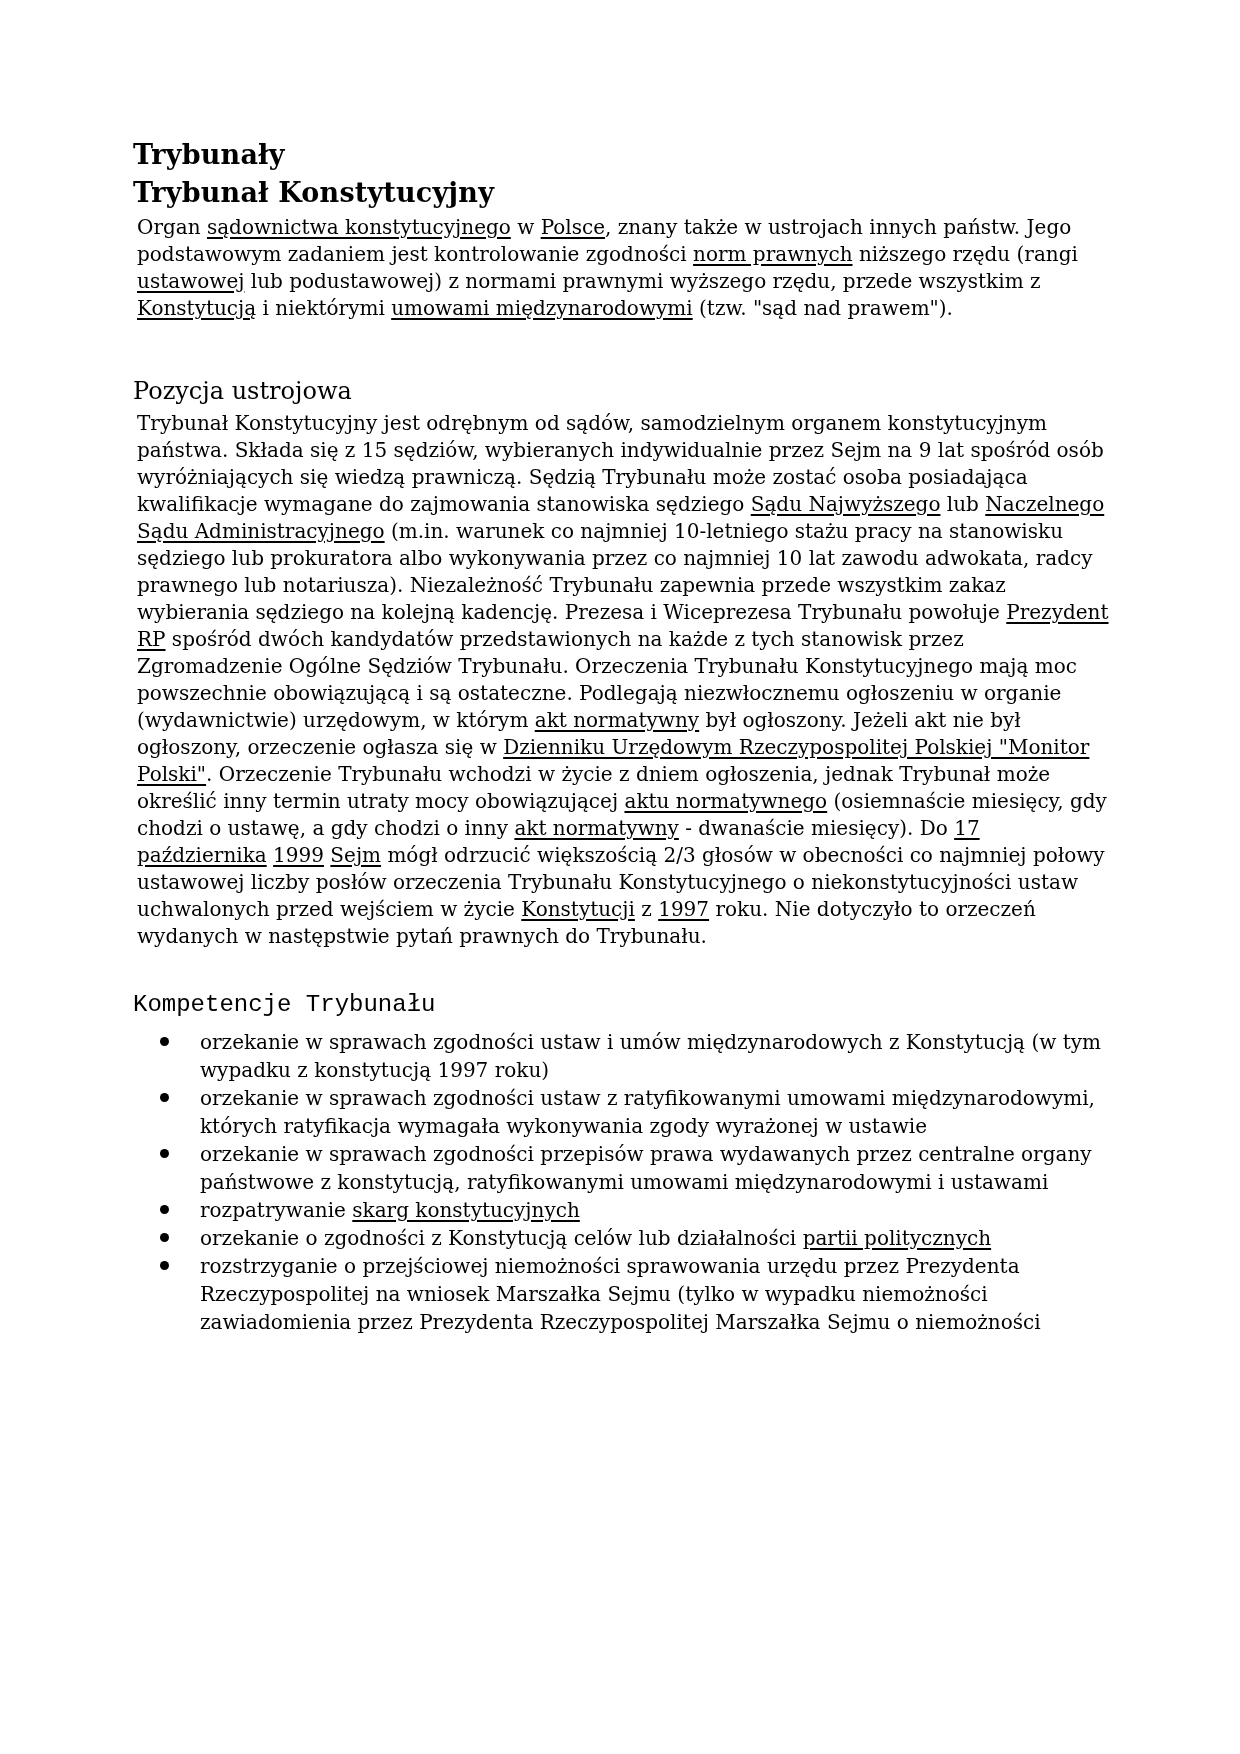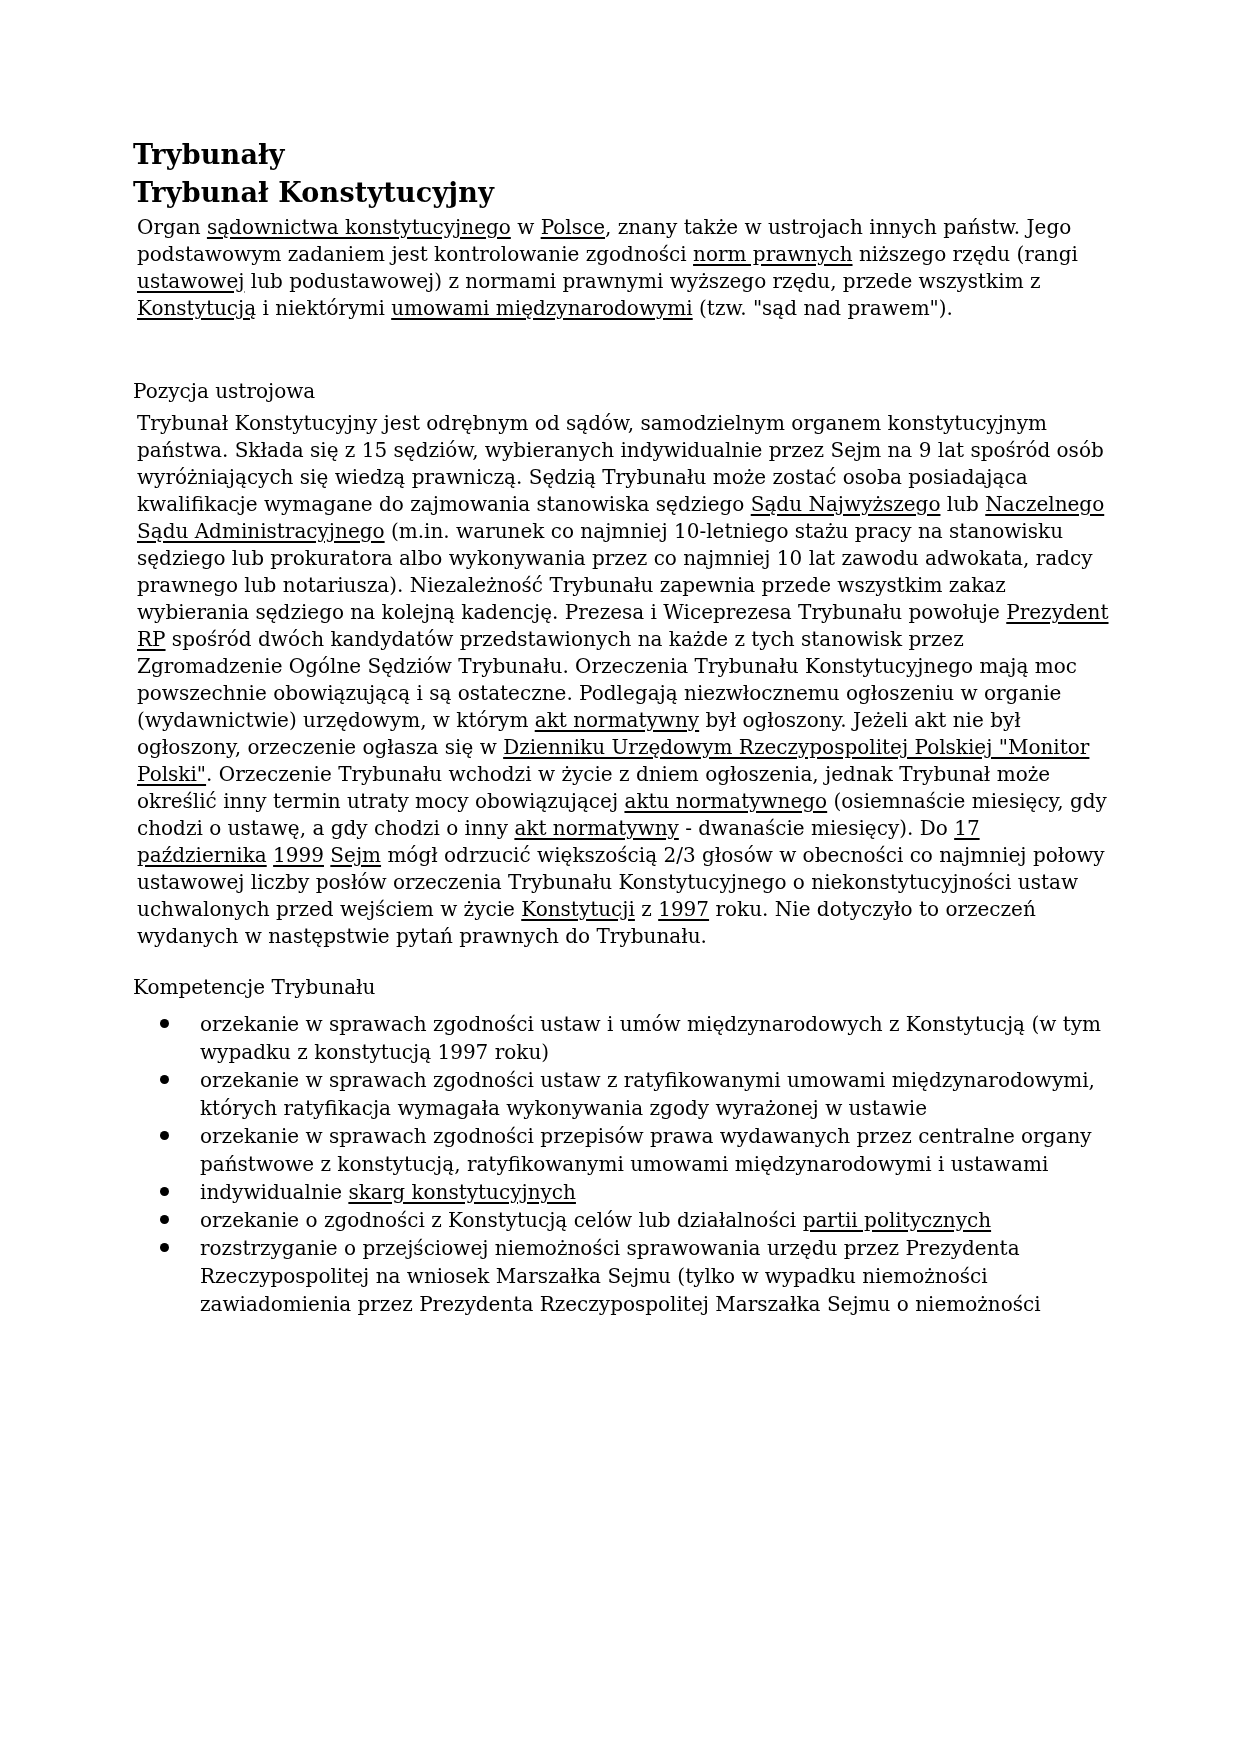--- a/index.html
+++ b/index.html
@@ -20,27 +20,27 @@
     width: 985px;
   }
   h1.doc-title {
     font-size: 27px;
     font-weight: bold;
     line-height: 38px;
     margin: 0;
     letter-spacing: 0.2px;
   }
   h2.section-heading {
-    font-size: 20px;
+    font-size: 24px;
     font-weight: normal;
     line-height: 30px;
     margin: 0;
   }
   h2.sec-1 { margin-top: 54px; }
-  h2.sec-2 { margin-top: 22px; }
+  h2.sec-2 { margin-top: 40px; font-family: Liberation Mono, monospace; }
   p.body-text {
     font-size: 20px;
     line-height: 27px;
     margin: 4px;
   }
   p.intro { margin-top: 2px; }
   p.after-heading { margin-top: 4px; }
   ul.bullet-list {
     margin: 8px 0 0 0;
     padding: 0 0 0 67px;
@@ -77,18 +77,18 @@
     <p class="body-text intro"><span>Organ </span><span class="lnk">sądownictwa konstytucyjnego</span><span> w </span><span class="lnk">Polsce</span><span>, znany także w ustrojach innych państw. Jego podstawowym zadaniem jest kontrolowanie zgodności </span><span class="lnk">norm prawnych</span><span> niższego rzędu (rangi </span><span class="lnk">ustawowej</span><span> lub podustawowej) z normami prawnymi wyższego rzędu, przede wszystkim z </span><span class="lnk">Konstytucją</span><span> i niektórymi </span><span class="lnk">umowami międzynarodowymi</span><span> (tzw. "sąd nad prawem").</span></p>
 
     <h2 class="section-heading sec-1">Pozycja ustrojowa</h2>
     <p class="body-text after-heading"><span>Trybunał Konstytucyjny jest odrębnym od sądów, samodzielnym organem konstytucyjnym państwa. Składa się z 15 sędziów, wybieranych indywidualnie przez Sejm na 9 lat spośród osób wyróżniających się wiedzą prawniczą. Sędzią Trybunału może zostać osoba posiadająca kwalifikacje wymagane do zajmowania stanowiska sędziego </span><span class="lnk">Sądu Najwyższego</span><span> lub </span><span class="lnk">Naczelnego Sądu Administracyjnego</span><span> (m.in. warunek co najmniej 10-letniego stażu pracy na stanowisku sędziego lub prokuratora albo wykonywania przez co najmniej 10 lat zawodu adwokata, radcy prawnego lub notariusza). Niezależność Trybunału zapewnia przede wszystkim zakaz wybierania sędziego na kolejną kadencję. Prezesa i Wiceprezesa Trybunału powołuje </span><span class="lnk">Prezydent RP</span><span> spośród dwóch kandydatów przedstawionych na każde z tych stanowisk przez Zgromadzenie Ogólne Sędziów Trybunału. Orzeczenia Trybunału Konstytucyjnego mają moc powszechnie obowiązującą i są ostateczne. Podlegają niezwłocznemu ogłoszeniu w organie (wydawnictwie) urzędowym, w którym </span><span class="lnk">akt normatywny</span><span> był ogłoszony. Jeżeli akt nie był ogłoszony, orzeczenie ogłasza się w </span><span class="lnk">Dzienniku Urzędowym Rzeczypospolitej Polskiej "Monitor Polski"</span><span>. Orzeczenie Trybunału wchodzi w życie z dniem ogłoszenia, jednak Trybunał może określić inny termin utraty mocy obowiązującej </span><span class="lnk">aktu normatywnego</span><span> (osiemnaście miesięcy, gdy chodzi o ustawę, a gdy chodzi o inny </span><span class="lnk">akt normatywny</span><span> - dwanaście miesięcy). Do </span><span class="lnk">17 października</span><span> </span><span class="lnk">1999</span><span> </span><span class="lnk">Sejm</span><span> mógł odrzucić większością 2/3 głosów w obecności co najmniej połowy ustawowej liczby posłów orzeczenia Trybunału Konstytucyjnego o niekonstytucyjności ustaw uchwalonych przed wejściem w życie </span><span class="lnk">Konstytucji</span><span> z </span><span class="lnk">1997</span><span> roku. Nie dotyczyło to orzeczeń wydanych w następstwie pytań prawnych do Trybunału.</span></p>
 
     <h2 class="section-heading sec-2">Kompetencje Trybunału</h2>
     <ul class="bullet-list">
         <li><span class="bullet-dot"></span><span>orzekanie w sprawach zgodności ustaw i umów międzynarodowych z Konstytucją (w tym wypadku z konstytucją 1997 roku)</span></li>
         <li><span class="bullet-dot"></span><span>orzekanie w sprawach zgodności ustaw z ratyfikowanymi umowami międzynarodowymi, których ratyfikacja wymagała wykonywania zgody wyrażonej w ustawie</span></li>
         <li><span class="bullet-dot"></span><span>orzekanie w sprawach zgodności przepisów prawa wydawanych przez centralne organy państwowe z konstytucją, ratyfikowanymi umowami międzynarodowymi i ustawami</span></li>
-        <li><span class="bullet-dot"></span><span>indywidualnie </span><span class="lnk">skarg konstytucyjnych</span></li>
+        <li><span class="bullet-dot"></span><span>rozpatrywanie </span><span class="lnk">skarg konstytucyjnych</span></li>
         <li><span class="bullet-dot"></span><span>orzekanie o zgodności z Konstytucją celów lub działalności </span><span class="lnk">partii politycznych</span></li>
         <li><span class="bullet-dot"></span><span>rozstrzyganie o przejściowej niemożności sprawowania urzędu przez Prezydenta Rzeczypospolitej na wniosek Marszałka Sejmu (tylko w wypadku niemożności zawiadomienia przez Prezydenta Rzeczypospolitej Marszałka Sejmu o niemożności</span></li>
       </ul>
   </div>
 </div>
 
 </body></html>

